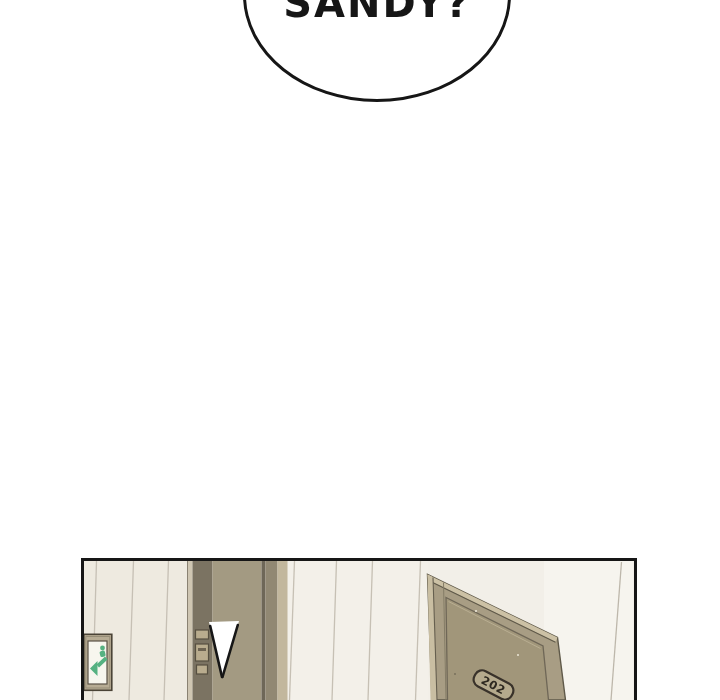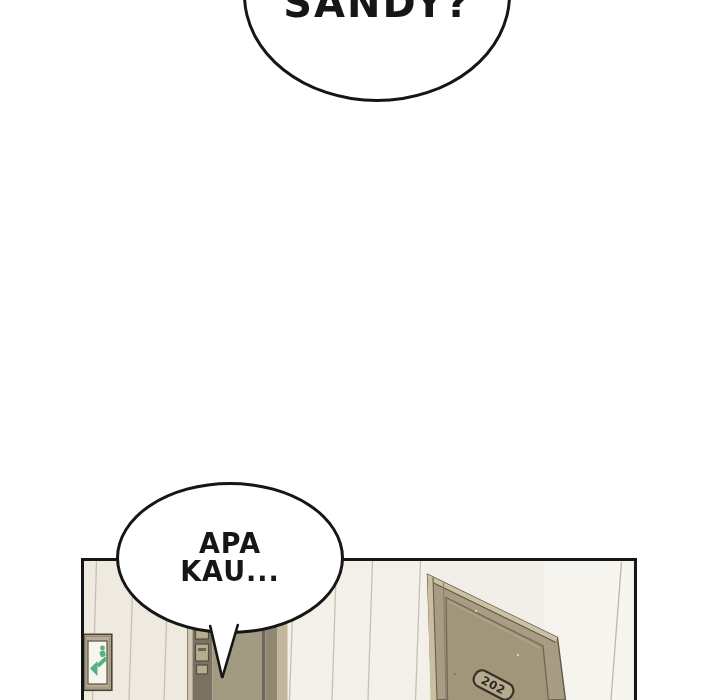--- a/index.html
+++ b/index.html
@@ -106,24 +106,20 @@
           <rect x="16.8" y="17.3" width="5.4" height="6" rx="1.6" transform="rotate(-14 19.5 20)"></rect>
         </g>
       </g>
     </svg>
   </div>
 
   <div class="bubble bubble-top">
     <div class="txt">SANDY?</div>
   </div>
 
-  <div class="bubble bubble-bottom">
-    <div class="line">APA</div>
-    <div class="line">KAU...</div>
-  </div>
 
   <svg class="tail" width="44" height="64" viewBox="0 0 44 64">
     <polygon points="7,3 37,2 20,58" fill="#ffffff"></polygon>
     <path d="M8.2,7 L20,58" fill="none" stroke="#161616" stroke-width="2.6" stroke-linecap="round"></path>
     <path d="M35.8,6 L20.5,58" fill="none" stroke="#161616" stroke-width="2.6" stroke-linecap="round"></path>
   </svg>
 
 </div>
 
 </body></html>

